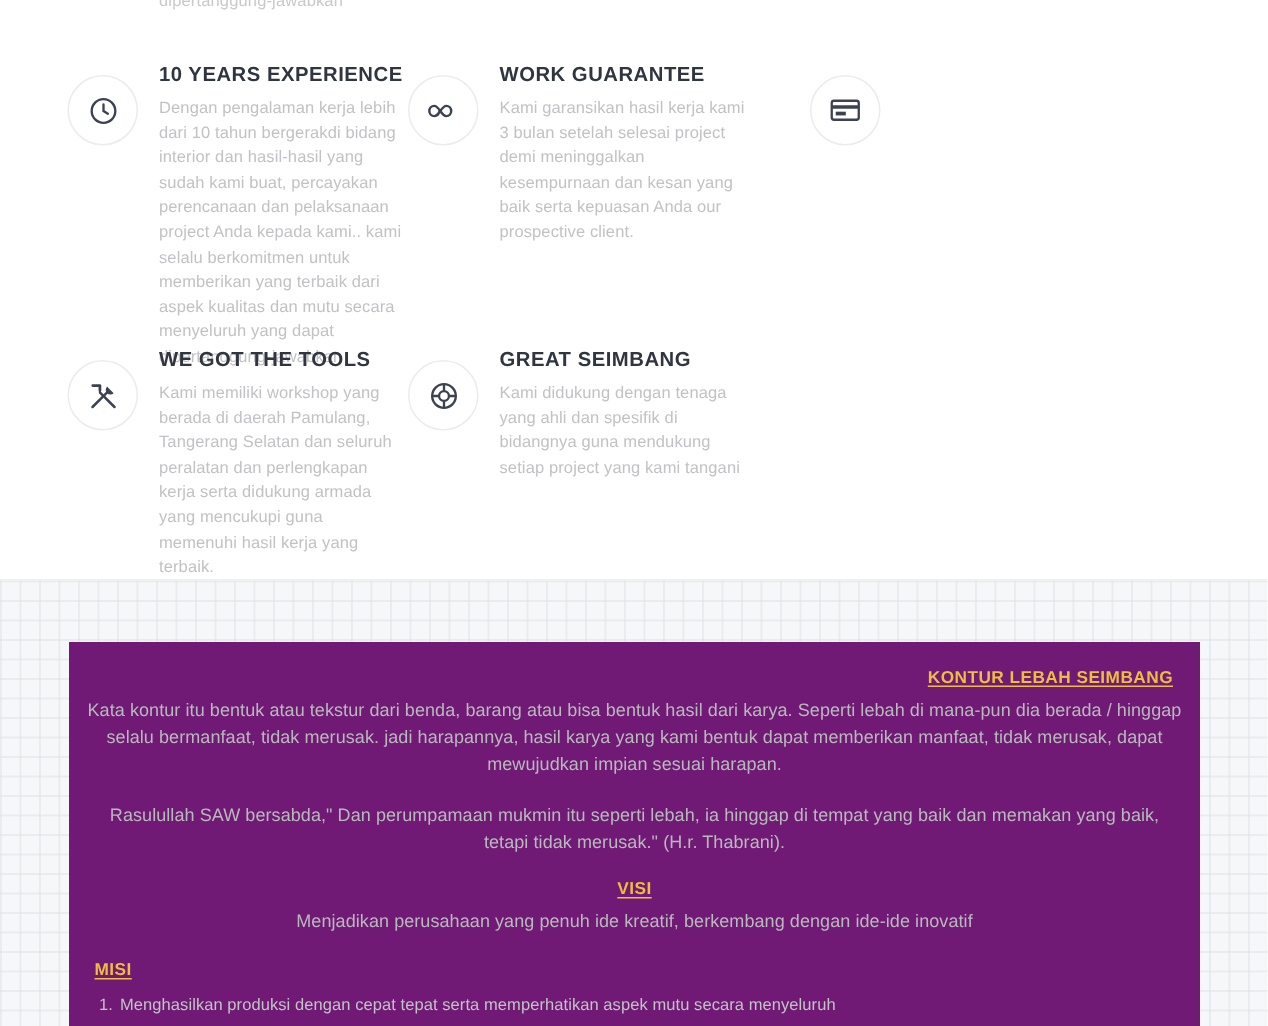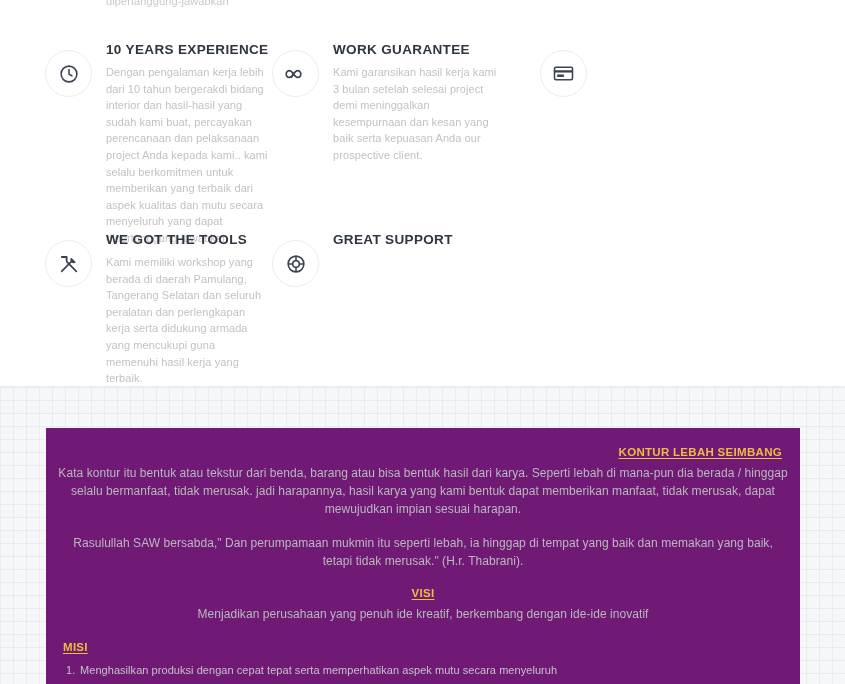--- a/index.html
+++ b/index.html
@@ -228,21 +228,22 @@
 
     <div class="feature col-2">
       <span class="icon-circle">
         <svg width="22" height="22" viewBox="0 0 24 24" fill="none" stroke="#3b4250" stroke-width="1.7">
           <circle cx="12" cy="12" r="8.6"></circle>
           <circle cx="12" cy="12" r="3.6"></circle>
           <path d="M12 3.4 V8.4 M12 15.6 V20.6 M3.4 12 H8.4 M15.6 12 H20.6"></path>
         </svg>
       </span>
       <div class="feature-body">
-        <h3 class="feature-title">GREAT SUPPORT</h3>
+        <h3 class="feature-title">GREAT SEIMBANG</h3>
+        <p class="feature-text">Kami didukung dengan tenaga yang ahli dan spesifik di bidangnya guna mendukung setiap project yang kami tangani</p>
       </div>
     </div>
 
     <div class="feature col-3"></div>
 
   </div>
 
 </section>
 
 <div class="pattern-band"></div>

